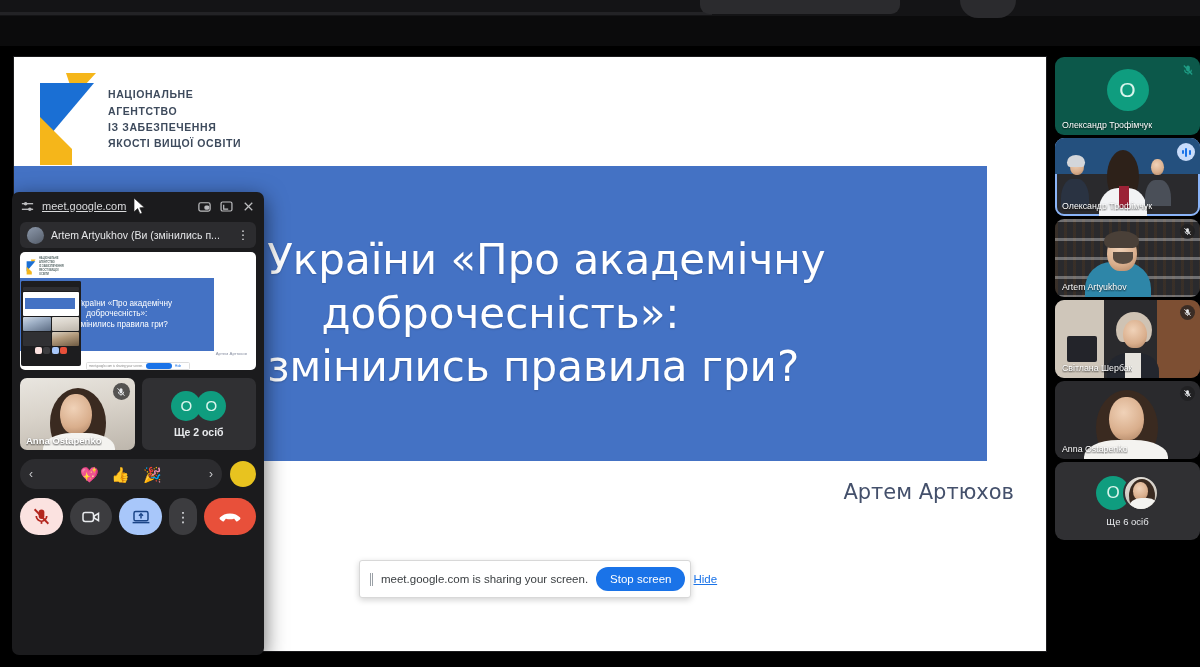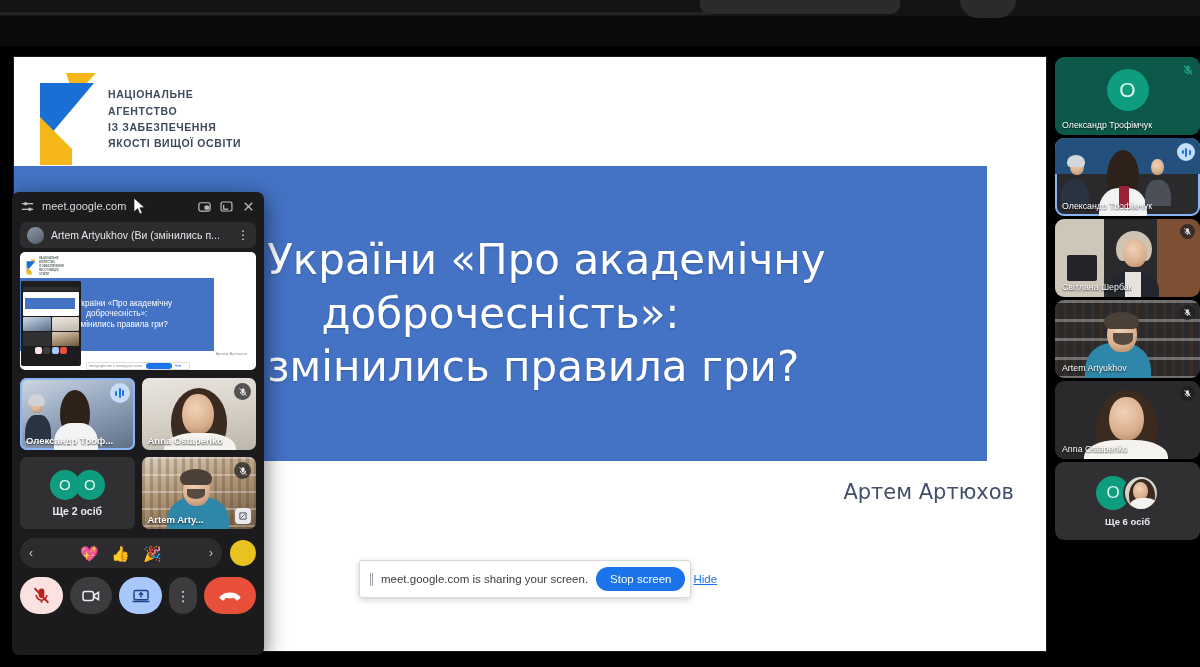--- a/index.html
+++ b/index.html
@@ -86,21 +86,21 @@
   }
 
   
   .pip {
     position:absolute; left:12px; top:192px; width:252px; height:463px;
     background:#1b1b1d; border-radius:7px; overflow:hidden;
     box-shadow:0 6px 22px rgba(0,0,0,.6);
   }
   .pip-titlebar {
     height:28px; display:flex; align-items:center; gap:7px; padding:0 8px;
-    color:#d9dadc; font-size:11px;
+    color:#d9dadc; font-size:11px;text-decoration:underline;
   }
   .pip-titlebar .url { flex:1; white-space:nowrap; overflow:hidden; }
   .tb-icon { width:15px; height:15px; opacity:.85; flex:0 0 15px; }
   .cursor-arrow { position:absolute; left:134px; top:200px; width:12px; height:18px; }
 
   .pip-nameplate {
     margin:2px 8px 4px 8px; height:26px; border-radius:6px; background:#2c2c2f;
     display:flex; align-items:center; gap:7px; padding:0 7px;
   }
   .pip-nameplate .av {
@@ -233,21 +233,21 @@
   .rtile-more .circles { display:flex; align-items:center; }
   .rtile-more .c1 {
     width:34px; height:34px; border-radius:50%; background:#0f9d7f; color:#d9f5ec;
     display:flex; align-items:center; justify-content:center; font-size:17px;
   }
   .rtile-more .c2 {
     width:36px; height:36px; border-radius:50%; margin-left:-7px;
     border:2px solid #303033; overflow:hidden; position:relative;
     background:linear-gradient(165deg,#e6e2dc,#bdb6ac);
   }
-  .rtile-more .t { color:#e8eaed; font-size:9.5px; font-weight:bold; }
+  .rtile-more .t { color:#e8eaed; font-size:9.5px; font-weight:normal; }
 
   
   .react-row { margin:9px 8px 0 8px; display:flex; align-items:center; gap:8px; }
   .react-pill {
     flex:1; height:30px; border-radius:15px; background:#2c2c2f;
     display:flex; align-items:center; justify-content:space-between; padding:0 9px;
   }
   .react-pill .arw { color:#c9cacd; font-size:12px; }
   .react-pill .emos { display:flex; gap:13px; font-size:15px; line-height:1; }
   .react-dot { width:26px; height:26px; border-radius:50%; background:#e8c31f; flex:0 0 26px; }
@@ -394,34 +394,20 @@
           <span style="background:#fbe2e0"></span>
             <span style="background:#3c3c3f"></span>
           <span style="background:#a8c7fa"></span>
             <span style="background:#e8503a"></span>
         </div>
       </div>
     </div>
 
     <div class="pip-tiles">
 
-      <div class="tile active vid-confroom">
-        <div class="pface" style="left:40%;top:22%;width:21px;height:27px;"></div>
-        <div class="phair" style="left:35%;top:16%;width:30px;height:40px;background:#2d2119;"></div>
-        <div class="pbody" style="left:30%;top:62%;width:44px;height:28px;background:#f2f3f5;"></div>
-        <div class="pface" style="left:9%;top:26%;width:13px;height:16px;"></div>
-        <div class="phair" style="left:7%;top:22%;width:17px;height:12px;background:#cfd2d6;"></div>
-        <div class="pbody" style="left:4%;top:52%;width:26px;height:26px;background:#2a3342;"></div>
-        <div class="speakbadge">
-          <i style="height:5px"></i>
-            <i style="height:10px"></i>
-            <i style="height:6px"></i>
-        </div>
-        <div class="label">Олександр Троф...</div>
-      </div>
 
       <div class="tile vid-woman-white">
         <div class="phair" style="left:26%;top:14%;width:56px;height:58px;background:#3a2a20;"></div>
         <div class="pface" style="left:35%;top:22%;width:32px;height:40px;"></div>
         <div class="pbody" style="left:20%;top:76%;width:72px;height:22px;background:#f4f3f0;"></div>
         <div class="micbadge">
           <svg width="10" height="10" viewBox="0 0 16 16" stroke="#e8eaed" stroke-width="1.4" fill="none">
             <rect x="5.6" y="2" width="4.8" height="8" rx="2.4" fill="#e8eaed" stroke="none"></rect>
             <path d="M3.6 7.6a4.4 4.4 0 0 0 8.8 0"></path>
               <line x1="8" y1="12" x2="8" y2="14"></line>
@@ -432,44 +418,20 @@
       </div>
 
       <div class="tile tile-others">
         <div class="circles">
           <span class="c">О</span>
           <span class="c">О</span>
         </div>
         <div class="t">Ще 2 осіб</div>
       </div>
 
-      <div class="tile vid-bookshelf">
-        <div style="position:absolute;inset:0;background:
-             repeating-linear-gradient(to bottom, rgba(255,255,255,.30) 0 2px, transparent 2px 17px),
-             repeating-linear-gradient(to right, rgba(90,60,30,.28) 0 3px, transparent 3px 8px);"></div>
-        <div class="pbody" style="left:22%;top:56%;width:62px;height:34px;background:#2e86a8;"></div>
-        <div class="pface" style="left:36%;top:22%;width:27px;height:33px;"></div>
-        <div class="phair" style="left:34%;top:17%;width:32px;height:16px;background:#4a4038;"></div>
-        <div style="position:absolute;left:40%;top:44%;width:18px;height:10px;border-radius:0 0 50% 50%;background:#574b41;"></div>
-        <div class="micbadge">
-          <svg width="10" height="10" viewBox="0 0 16 16" stroke="#e8eaed" stroke-width="1.4" fill="none">
-            <rect x="5.6" y="2" width="4.8" height="8" rx="2.4" fill="#e8eaed" stroke="none"></rect>
-            <path d="M3.6 7.6a4.4 4.4 0 0 0 8.8 0"></path>
-              <line x1="8" y1="12" x2="8" y2="14"></line>
-            <line x1="2.4" y1="2" x2="13.6" y2="14" stroke="#e8eaed" stroke-width="1.5"></line>
-          </svg>
-        </div>
-        <div class="pinbadge">
-          <svg width="10" height="10" viewBox="0 0 16 16" fill="#3c4043">
-            <path d="M3 3h10v10H3z" fill="none" stroke="#3c4043" stroke-width="1.4"></path>
-            <path d="M5 11l6-6" stroke="#3c4043" stroke-width="1.4"></path>
-          </svg>
-        </div>
-        <div class="label">Artem Arty...</div>
-      </div>
     </div>
 
     <div class="react-row">
       <div class="react-pill">
         <span class="arw">‹</span>
         <span class="emos">
           <span>💖</span>
           <span>👍</span>
           <span>🎉</span>
         </span>
@@ -543,58 +505,58 @@
       <div class="pface" style="left:66%;top:27%;width:13px;height:16px;"></div>
       <div class="pbody" style="left:62%;top:54%;width:26px;height:26px;background:#4a4f58;"></div>
       <div class="rspeak">
         <i style="height:4px"></i>
           <i style="height:9px"></i>
           <i style="height:5px"></i>
       </div>
       <div class="rlabel">Олександр Трофімчук</div>
     </div>
 
+    <div class="rtile vid-bookshelf">
+      <div style="position:absolute;inset:0;background:
+           repeating-linear-gradient(to bottom, rgba(255,255,255,.32) 0 3px, transparent 3px 19px),
+           repeating-linear-gradient(to right, rgba(90,60,30,.3) 0 3px, transparent 3px 9px);"></div>
+      <div class="pbody" style="left:21%;top:55%;width:66px;height:38px;background:#2e86a8;"></div>
+      <div class="pface" style="left:36%;top:20%;width:30px;height:36px;"></div>
+      <div class="phair" style="left:34%;top:15%;width:35px;height:17px;background:#4a4038;"></div>
+      <div style="position:absolute;left:40%;top:42%;width:20px;height:12px;border-radius:0 0 50% 50%;background:#574b41;"></div>
+      <div class="rmic">
+        <svg width="9" height="9" viewBox="0 0 16 16" stroke="#e8eaed" stroke-width="1.4" fill="none">
+          <rect x="5.6" y="2" width="4.8" height="8" rx="2.4" fill="#e8eaed" stroke="none"></rect>
+          <path d="M3.6 7.6a4.4 4.4 0 0 0 8.8 0"></path>
+            <line x1="8" y1="12" x2="8" y2="14"></line>
+          <line x1="2.4" y1="2" x2="13.6" y2="14" stroke="#e8eaed" stroke-width="1.5"></line>
+        </svg>
+      </div>
+      <div class="rlabel">Artem Artyukhov</div>
+    </div>
+
     <div class="rtile vid-office">
       <div style="position:absolute;left:0;top:0;width:34%;height:100%;background:#cfc6ba;"></div>
       <div style="position:absolute;right:0;top:0;width:30%;height:100%;background:#7d4f33;"></div>
       <div style="position:absolute;left:8%;top:46%;width:30px;height:26px;background:#23242a;border-radius:2px;"></div>
       <div class="phair" style="left:42%;top:16%;width:36px;height:30px;background:#cfc3b4;"></div>
       <div class="pface" style="left:47%;top:26%;width:24px;height:28px;"></div>
       <div class="pbody" style="left:36%;top:68%;width:52px;height:26px;background:#23262e;"></div>
       <div style="position:absolute;left:48%;top:68%;width:16px;height:26px;background:#e6e3dd;"></div>
       <div class="rmic">
         <svg width="9" height="9" viewBox="0 0 16 16" stroke="#e8eaed" stroke-width="1.4" fill="none">
           <rect x="5.6" y="2" width="4.8" height="8" rx="2.4" fill="#e8eaed" stroke="none"></rect>
           <path d="M3.6 7.6a4.4 4.4 0 0 0 8.8 0"></path>
             <line x1="8" y1="12" x2="8" y2="14"></line>
           <line x1="2.4" y1="2" x2="13.6" y2="14" stroke="#e8eaed" stroke-width="1.5"></line>
         </svg>
       </div>
       <div class="rlabel">Світлана Шербак</div>
     </div>
 
-    <div class="rtile vid-bookshelf">
-      <div style="position:absolute;inset:0;background:
-           repeating-linear-gradient(to bottom, rgba(255,255,255,.32) 0 3px, transparent 3px 19px),
-           repeating-linear-gradient(to right, rgba(90,60,30,.3) 0 3px, transparent 3px 9px);"></div>
-      <div class="pbody" style="left:21%;top:55%;width:66px;height:38px;background:#2e86a8;"></div>
-      <div class="pface" style="left:36%;top:20%;width:30px;height:36px;"></div>
-      <div class="phair" style="left:34%;top:15%;width:35px;height:17px;background:#4a4038;"></div>
-      <div style="position:absolute;left:40%;top:42%;width:20px;height:12px;border-radius:0 0 50% 50%;background:#574b41;"></div>
-      <div class="rmic">
-        <svg width="9" height="9" viewBox="0 0 16 16" stroke="#e8eaed" stroke-width="1.4" fill="none">
-          <rect x="5.6" y="2" width="4.8" height="8" rx="2.4" fill="#e8eaed" stroke="none"></rect>
-          <path d="M3.6 7.6a4.4 4.4 0 0 0 8.8 0"></path>
-            <line x1="8" y1="12" x2="8" y2="14"></line>
-          <line x1="2.4" y1="2" x2="13.6" y2="14" stroke="#e8eaed" stroke-width="1.5"></line>
-        </svg>
-      </div>
-      <div class="rlabel">Artem Artyukhov</div>
-    </div>
-
     <div class="rtile vid-woman-white">
       <div class="phair" style="left:28%;top:12%;width:62px;height:62px;background:#3a2a20;"></div>
       <div class="pface" style="left:37%;top:20%;width:35px;height:43px;"></div>
       <div class="pbody" style="left:20%;top:76%;width:84px;height:24px;background:#f4f3f0;"></div>
       <div class="rmic">
         <svg width="9" height="9" viewBox="0 0 16 16" stroke="#e8eaed" stroke-width="1.4" fill="none">
           <rect x="5.6" y="2" width="4.8" height="8" rx="2.4" fill="#e8eaed" stroke="none"></rect>
           <path d="M3.6 7.6a4.4 4.4 0 0 0 8.8 0"></path>
             <line x1="8" y1="12" x2="8" y2="14"></line>
           <line x1="2.4" y1="2" x2="13.6" y2="14" stroke="#e8eaed" stroke-width="1.5"></line>

